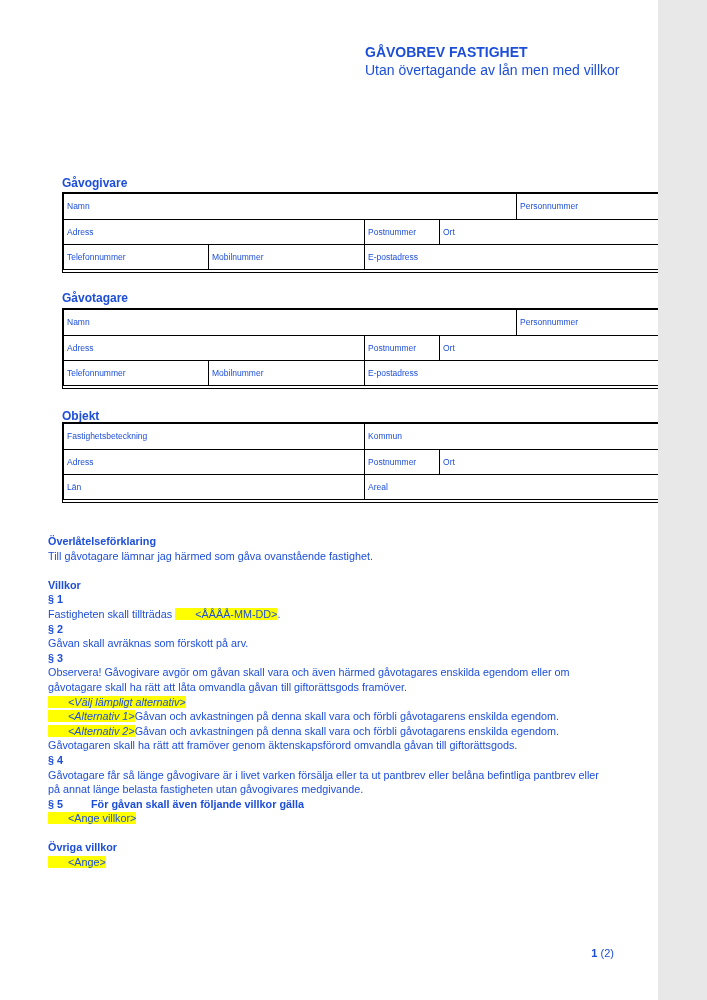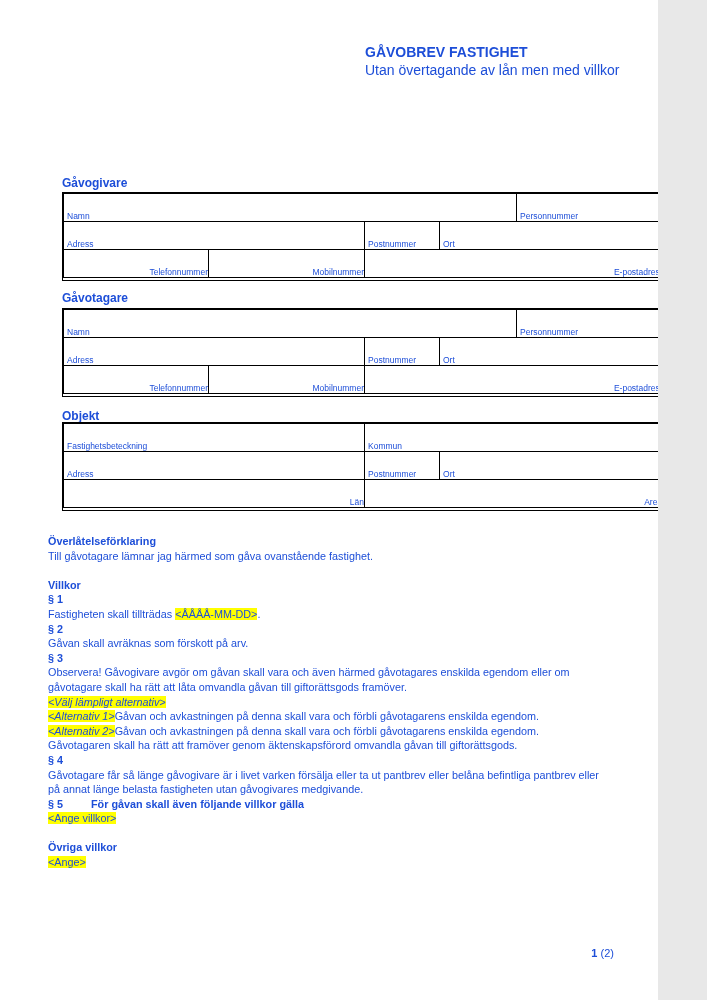--- a/index.html
+++ b/index.html
@@ -10,36 +10,36 @@
   }
   
   .title-block { position:absolute; left:365px; top:44px; line-height:17.5px; font-size:14px; }
   .doc-title { font-weight:bold; }
   
   .sec-heading { position:absolute; left:62px; font-size:12px; font-weight:bold; line-height:14px; }
   
   .tbl-wrap { position:absolute; left:62px; width:605px; border:1px solid #000; padding:0 2px 2px 0; background:#fff; }
   table.ftable { width:100%; border-collapse:collapse; table-layout:fixed; }
   table.ftable td {
-    border:1px solid #000; vertical-align:top; padding:17px 0 0 3px;
+    border:1px solid #000; vertical-align:top; padding:7px 0 0 3px;
     font-size:8.5px; line-height:10px; overflow:hidden; position:relative;
   }
   tr.r1 td { height:26px; }
   tr.r2 td { height:25px; }
-  tr.r3 td { height:25px;text-align:right; }
+  tr.r3 td { height:25px; }
   td.cell-short-divider { border-left-style:hidden; }
   td.cell-short-divider::before {
     content:""; position:absolute; left:-1px; top:0; height:16px; width:0;
     border-left:1px solid #000;
   }
   
   .text-block { position:absolute; left:48px; top:534px; width:640px; font-size:10.8px; line-height:14.6px; }
   .line { min-height:14.6px; white-space:nowrap; }
   .b { font-weight:bold; }
-  .hl { background:var(--hl,#ffff00); }
+  .hl { background:var(--hl,#ffff00);padding-left:20px; }
   .it { font-style:italic; }
   .s5num { display:inline-block; width:43px; }
   
   .footer { position:absolute; top:946px; right:44px; font-size:11px; line-height:14px; }
 </style>
 </head>
 <body>
 
 <div class="page">
 

